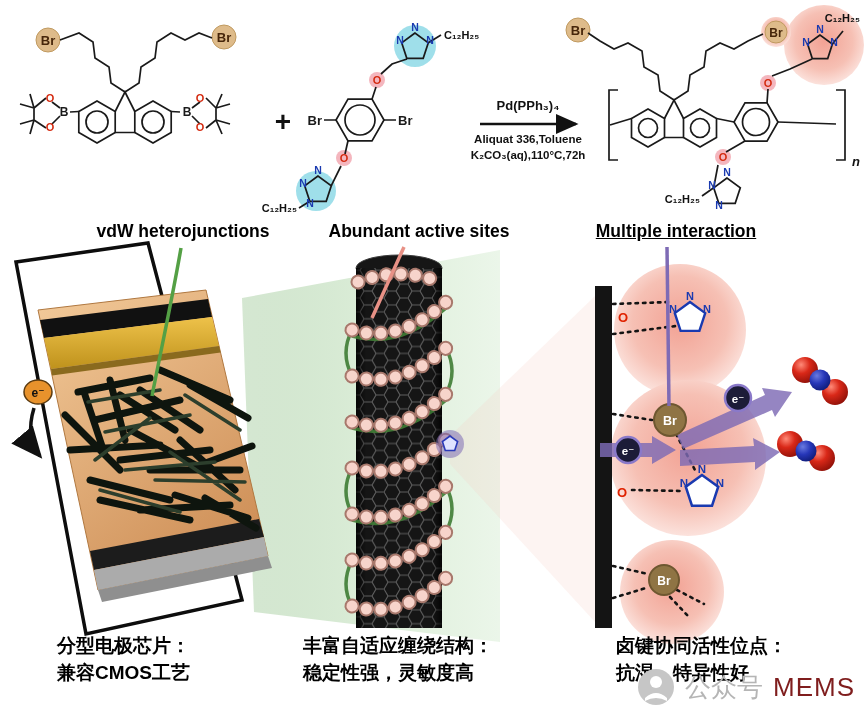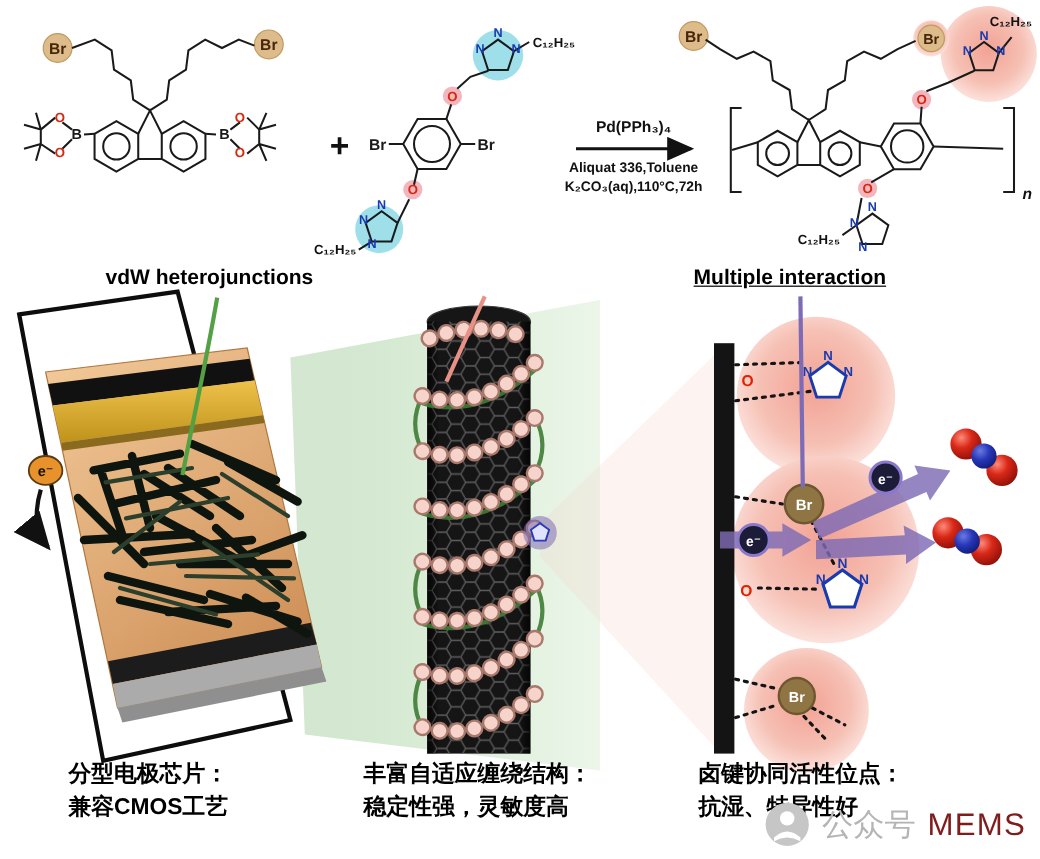--- a/index.html
+++ b/index.html
@@ -1,20 +1,20 @@
 <!DOCTYPE html>
 <html><head>
 <meta charset="utf-8">
 <style>
   html,body{margin:0;padding:0;background:#fff;}
   #canvas{position:relative;width:867px;height:716px;background:#fff;overflow:hidden;
           font-family:"Liberation Sans","DejaVu Sans",sans-serif;}
   #figure{position:absolute;left:0;top:0;}
   svg text{font-family:"Liberation Sans","DejaVu Sans",sans-serif;}
-  .callout{position:absolute;font-weight:bold;font-size:17.5px;color:#000;text-align:left;}
+  .callout{position:absolute;font-weight:bold;font-size:17.5px;color:#000;text-align:center;}
   .caption{position:absolute;font-weight:bold;font-size:19px;line-height:27px;color:#000;}
   .watermark{position:absolute;right:12px;bottom:10px;display:flex;align-items:center;gap:10px;
              color:#b5b5b5;font-size:26px;font-weight:normal;}
   .watermark .mems{color:#7f1d1d;letter-spacing:1px;}
 </style>
 </head>
 <body>
 
 <div id="canvas">
 
@@ -284,31 +284,32 @@
   </g>
 
   <g fill="none" stroke-width="3.5">
     <path d="M181,248 C172,300 162,345 152,396" stroke="#54a045"></path>
     <path d="M404,247 L372,318" stroke="#e89186"></path>
     <path d="M667,247 L669,406" stroke="#7e6bb5"></path>
   </g>
 </svg>
 
 <div class="callout" style="left:88px;top:221px;width:190px;">vdW heterojunctions</div>
+<div class="callout" style="left:310px;top:221px;width:218px;">Abundant active sites</div>
 <div class="callout" style="left:578px;top:221px;width:196px;text-decoration:underline;">Multiple interaction</div>
 
 <div class="caption" style="left:57px;top:632px;">
   <div>分型电极芯片：</div>
   <div>兼容CMOS工艺</div>
 </div>
 <div class="caption" style="left:303px;top:632px;">
   <div>丰富自适应缠绕结构：</div>
   <div>稳定性强，灵敏度高</div>
 </div>
-<div class="caption" style="left:582px;top:632px;">
+<div class="caption" style="left:616px;top:632px;">
   <div>卤键协同活性位点：</div>
   <div>抗湿、特异性好</div>
 </div>
 
 <div class="watermark">
   <svg width="38" height="38" viewBox="0 0 38 38">
     <circle cx="19" cy="19" r="18" fill="#c6c6c6"></circle>
     <circle cx="19" cy="14" r="6" fill="#fff"></circle>
     <path d="M8,30 Q19,20 30,30 L30,33 Q19,27 8,33 Z" fill="#fff"></path>
   </svg>

